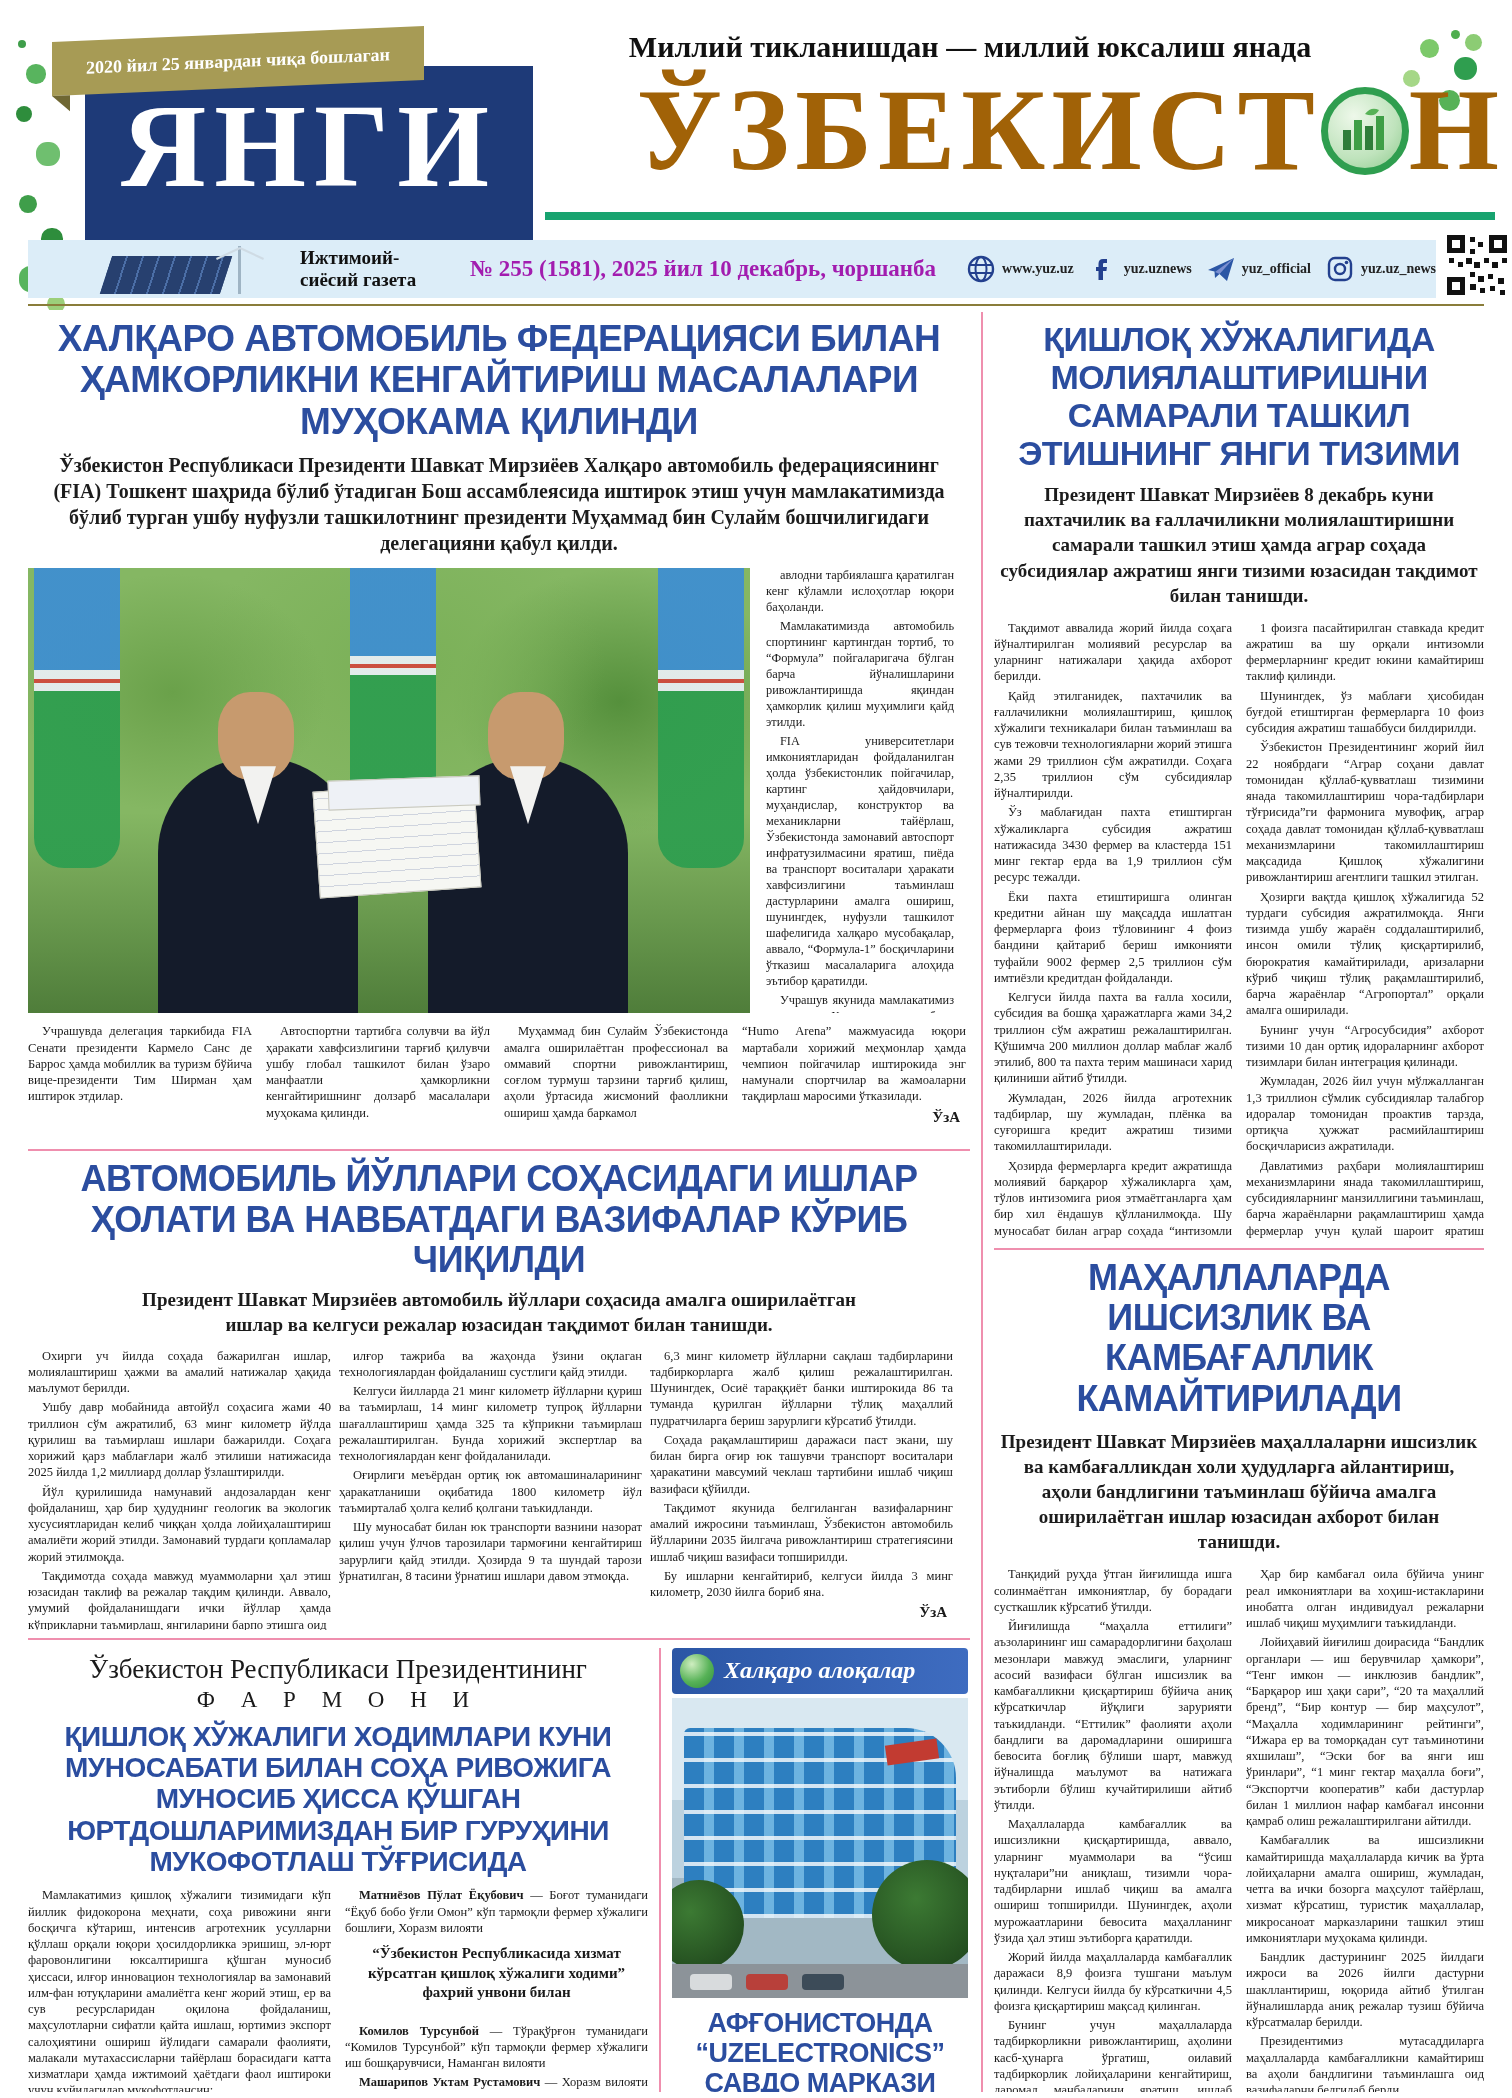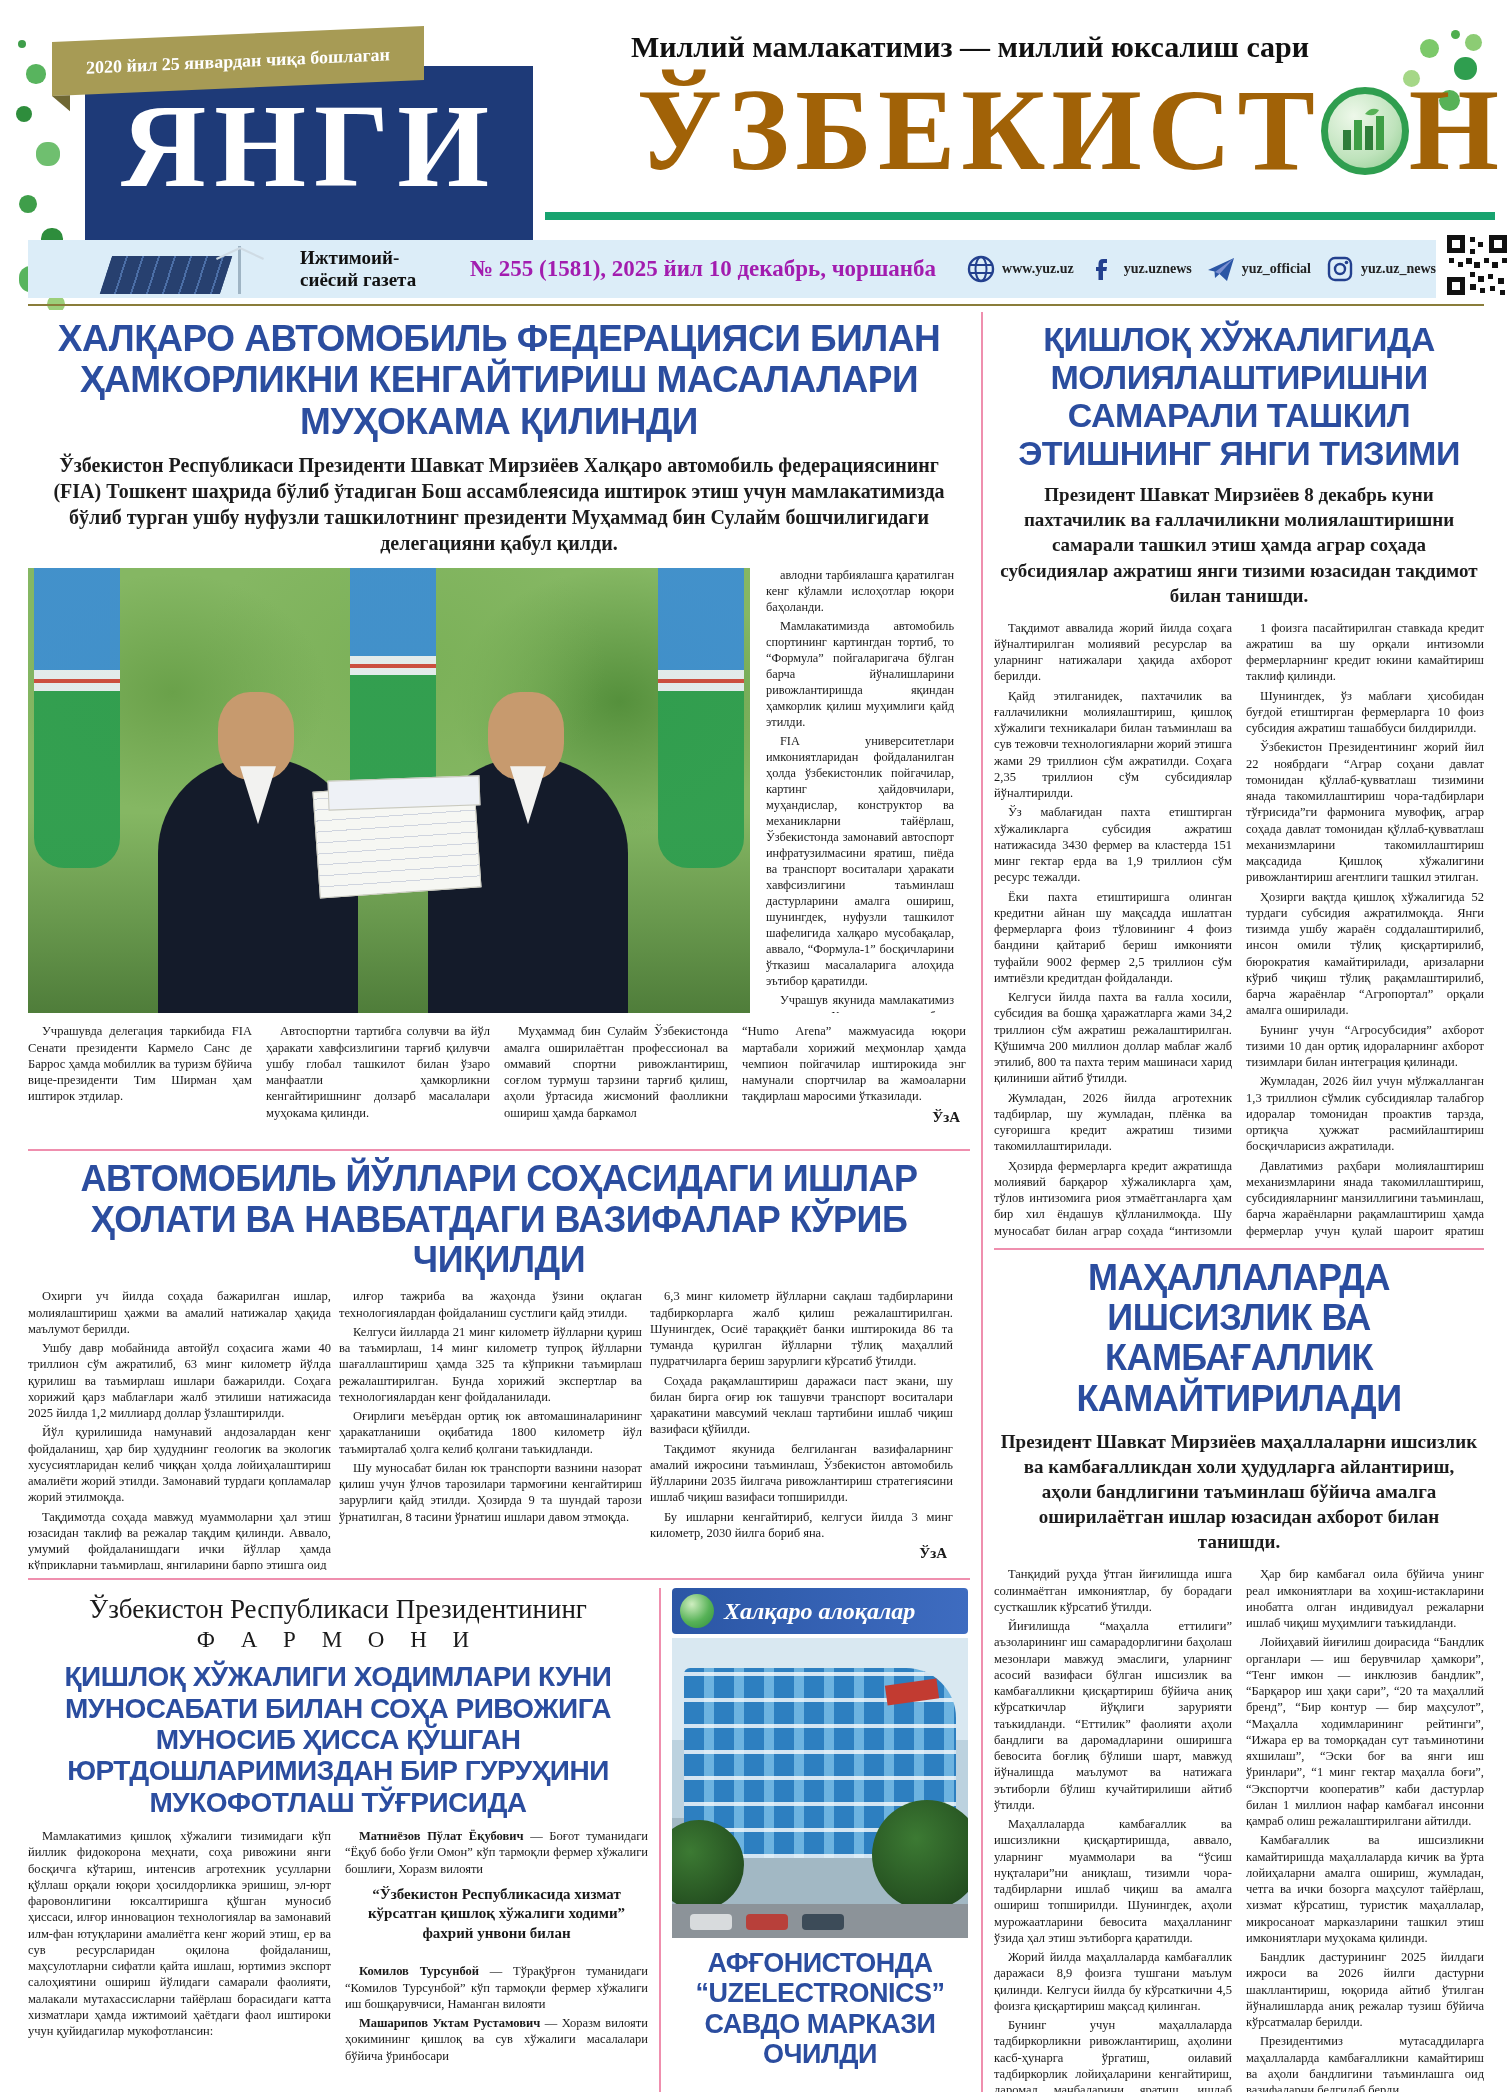--- a/index.html
+++ b/index.html
@@ -110,21 +110,21 @@
 <div class="page">
 
   <header class="masthead">
     <div class="greens"></div>
     <div class="leafdots"></div>
     <div class="blue-box"></div>
     <div class="title-left">ЯНГИ</div>
     <div class="tag">
       <span>2020 йил 25 январдан чиқа бошлаган</span>
     </div>
-    <div class="tagline">Миллий мамлакатимиз — миллий юксалиш сари</div>
+    <div class="tagline">Миллий тикланишдан — миллий юксалиш янада</div>
     <div class="title-right">
       <span>ЎЗБЕКИСТ</span><span class="eco-o"><svg width="48" height="44" viewBox="0 0 48 44">
             <rect x="2" y="22" width="8" height="20" fill="#2f7d3a"></rect>
             <rect x="13" y="12" width="8" height="30" fill="#3e9e46"></rect>
             <rect x="24" y="18" width="8" height="24" fill="#2f7d3a"></rect>
             <rect x="35" y="8" width="8" height="34" fill="#3e9e46"></rect>
             <path d="M24 6 q6 -8 14 -4 q-4 8 -14 4z" fill="#57b257"></path>
           </svg></span><span>Н</span>
     </div>
     <div class="green-underline"></div>
@@ -256,20 +256,21 @@
             <p style="text-indent:0;">“Humo Arena” мажмуасида юқори мартабали хорижий меҳмонлар ҳамда чемпион пойгачилар иштирокида энг намунали спортчилар ва жамоаларни тақдирлаш маросими ўтказилади.</p>
             <div class="uza">ЎзА</div>
           </div>
         </div>
       </article>
 
       <div class="h-rule"></div>
 
       <article>
         <h1 class="headline" style="font-size:36px;margin:4px 0 8px;">АВТОМОБИЛЬ ЙЎЛЛАРИ СОҲАСИДАГИ ИШЛАР ҲОЛАТИ ВА НАВБАТДАГИ ВАЗИФАЛАР КЎРИБ ЧИҚИЛДИ</h1>
+        <p class="lede" style="font-size:19px;line-height:1.3;margin:0 90px 10px;">Президент Шавкат Мирзиёев автомобиль йўллари соҳасида амалга оширилаётган ишлар ва келгуси режалар юзасидан тақдимот билан танишди.</p>
         <div class="cols">
           <div class="bodycol" style="width:303px;height:282px;">
               <p>Охирги уч йилда соҳада бажарилган ишлар, молиялаштириш ҳажми ва амалий натижалар ҳақида маълумот берилди.</p>
               <p>Ушбу давр мобайнида автойўл соҳасига жами 40 триллион сўм ажратилиб, 63 минг километр йўлда қурилиш ва таъмирлаш ишлари бажарилди. Соҳага хорижий қарз маблағлари жалб этилиши натижасида 2025 йилда 1,2 миллиард доллар ўзлаштирилди.</p>
               <p>Йўл қурилишида намунавий андозалардан кенг фойдаланиш, ҳар бир ҳудуднинг геологик ва экологик хусусиятларидан келиб чиққан ҳолда лойиҳалаштириш амалиёти жорий этилди. Замонавий турдаги қопламалар жорий этилмоқда.</p>
               <p>Тақдимотда соҳада мавжуд муаммоларни ҳал этиш юзасидан таклиф ва режалар тақдим қилинди. Аввало, умумий фойдаланишдаги ички йўллар ҳамда кўприкларни таъмирлаш, янгиларини барпо этишга оид</p>
             </div>
           <div class="bodycol" style="width:303px;height:282px;">
               <p>илғор тажриба ва жаҳонда ўзини оқлаган технологиялардан фойдаланиш сустлиги қайд этилди.</p>
               <p>Келгуси йилларда 21 минг километр йўлларни қуриш ва таъмирлаш, 14 минг километр тупроқ йўлларни шағаллаштириш ҳамда 325 та кўприкни таъмирлаш режалаштирилган. Бунда хорижий экспертлар ва технологиялардан кенг фойдаланилади.</p>

